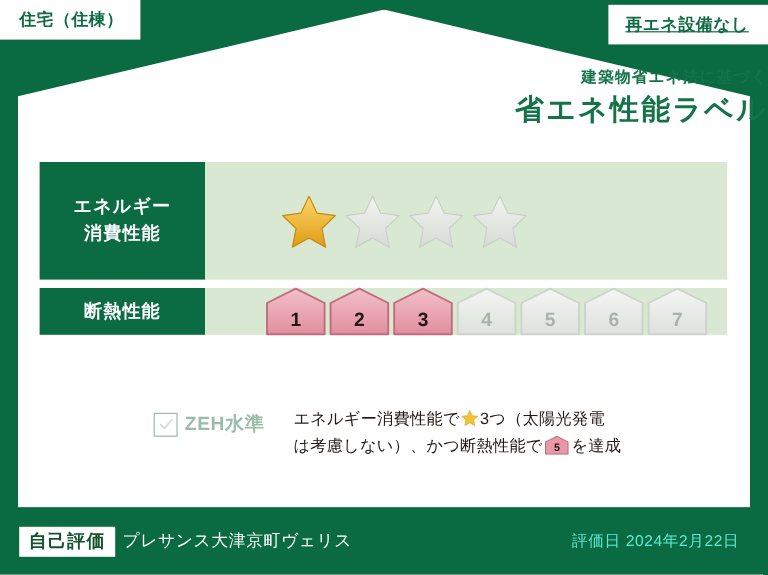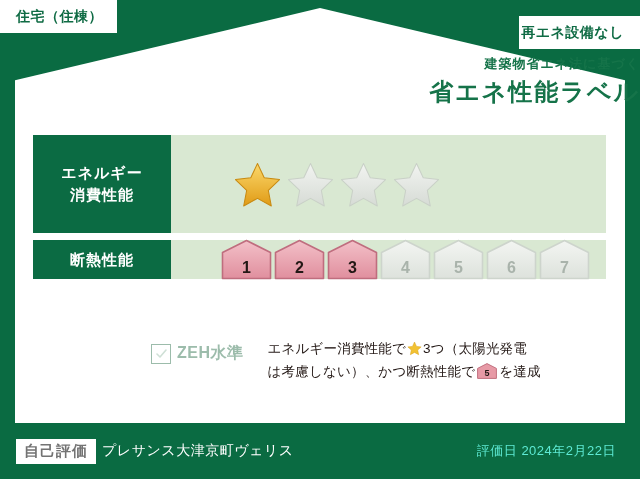--- a/index.html
+++ b/index.html
@@ -21,21 +21,21 @@
     color:#0f6b44;
     font-weight:bold;
     font-size:14px;
     letter-spacing:0.5px;
     display:flex; align-items:center; justify-content:center;
     height:33px;
     z-index:6;
     text-align:right;
   }
   #tag-left  { left:0;  top:0; padding:0 14px 0 16px; }
-  #tag-right { right:0; top:16px; padding:0 16px 0 2px; }
+  #tag-right { right:0; top:4px; padding:0 16px 0 14px;text-decoration:underline; }
 
   
   #panel {
     position:absolute;
     left:15px; top:8px;
     width:610px; height:415px;
     background:#ffffff;
     clip-path: polygon(0% 17.4%, 50% 0%, 100% 17.4%, 100% 100%, 0% 100%);
     z-index:2;
   }
@@ -123,21 +123,21 @@
   .badge.off span { color:#a9b3ab; }
 
   
   #zeh-block {
     position:absolute;
     left:128px; top:335px;
     display:flex;
     align-items:flex-start;
     z-index:4;
   }
-  #zeh-mark { display:flex; align-items:center; margin-top:8px;margin-left:23px; }
+  #zeh-mark { display:flex; align-items:center; margin-top:8px; }
   #zeh-box {
     width:20px; height:20px;
     border:1.5px solid #9cbcab;
     background:#ffffff;
     display:flex; align-items:center; justify-content:center;
     margin-right:6px;
   }
   #zeh-text {
     color:#9cbcab;
     font-size:16px;
@@ -172,21 +172,21 @@
   #footer {
     position:absolute;
     left:0; right:0; bottom:0;
     height:56px;
     display:flex;
     align-items:center;
     z-index:5;
   }
   #self-eval {
     background:#ffffff;
-    color:#737373;
+    color:#14532d;
     font-weight:bold;
     font-size:15px;
     letter-spacing:1px;
     padding:3px 8px;
     margin-left:16px;
   }
   #building-name {
     color:#ffffff;
     font-size:14px;
     letter-spacing:0.5px;

